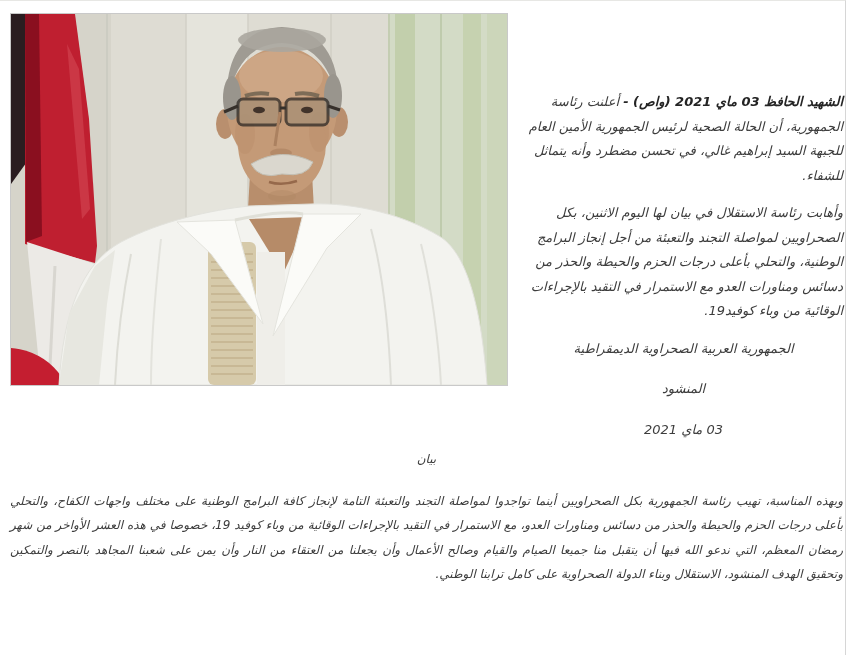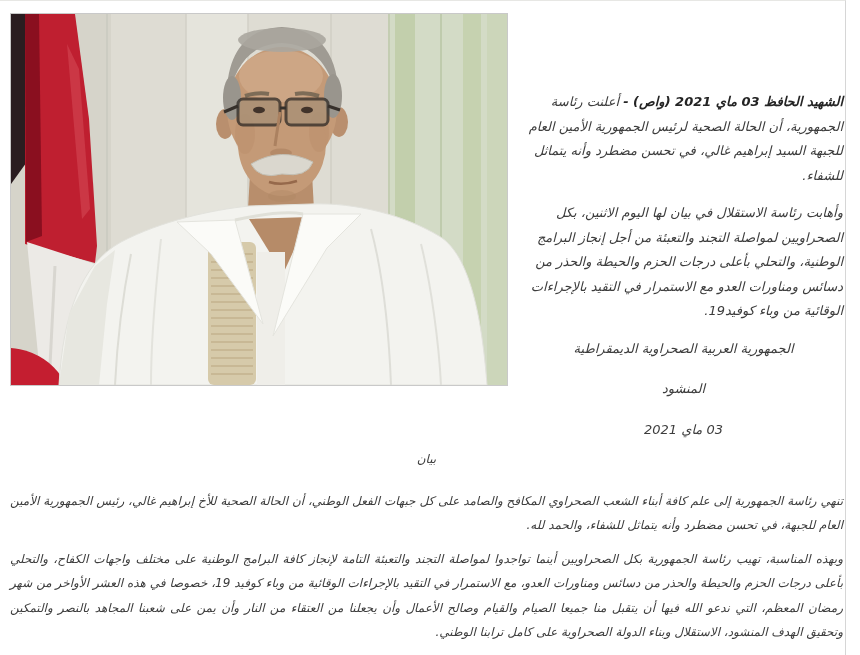--- a/index.html
+++ b/index.html
@@ -145,17 +145,16 @@
   <div class="col-right">
     <p><strong>الشهيد الحافظ 03 ماي 2021 (واص) -</strong> <span>أعلنت رئاسة الجمهورية، أن الحالة الصحية لرئيس الجمهورية الأمين العام للجبهة السيد إبراهيم غالي، في تحسن مضطرد وأنه يتماثل للشفاء.</span></p>
     <p>وأهابت رئاسة الاستقلال في بيان لها اليوم الاثنين، بكل الصحراويين لمواصلة التجند والتعبئة من أجل إنجاز البرامج الوطنية، والتحلي بأعلى درجات الحزم والحيطة والحذر من دسائس ومناورات العدو مع الاستمرار في التقيد بالإجراءات الوقائية من وباء كوفيد19.</p>
     <p class="centered">الجمهورية العربية الصحراوية الديمقراطية</p>
     <p class="centered">المنشود</p>
     <p class="centered">03 ماي 2021</p>
   </div>
 
   <div class="full-section">
     <p class="title">بيان</p>
-    <p>تنهي رئاسة الجمهورية إلى علم كافة أبناء الشعب الصحراوي المكافح والصامد على كل جبهات الفعل الوطني، أن الحالة الصحية للأخ إبراهيم غالي، رئيس الجمهورية الأمين العام للجبهة، في تحسن مضطرد وأنه يتماثل للشفاء، والحمد لله.</p>
     <p>وبهذه المناسبة، تهيب رئاسة الجمهورية بكل الصحراويين أينما تواجدوا لمواصلة التجند والتعبئة التامة لإنجاز كافة البرامج الوطنية على مختلف واجهات الكفاح، والتحلي بأعلى درجات الحزم والحيطة والحذر من دسائس ومناورات العدو، مع الاستمرار في التقيد بالإجراءات الوقائية من وباء كوفيد 19، خصوصا في هذه العشر الأواخر من شهر رمضان المعظم، التي ندعو الله فيها أن يتقبل منا جميعا الصيام والقيام وصالح الأعمال وأن يجعلنا من العتقاء من النار وأن يمن على شعبنا المجاهد بالنصر والتمكين وتحقيق الهدف المنشود، الاستقلال وبناء الدولة الصحراوية على كامل ترابنا الوطني.</p>
   </div>
 
 </div>
 
 </body></html>

